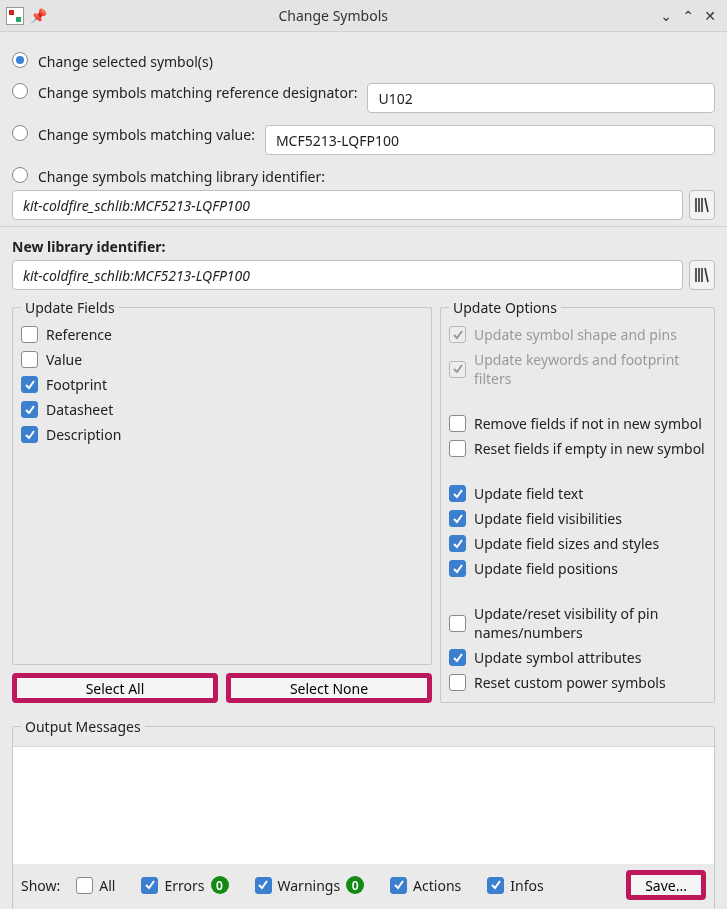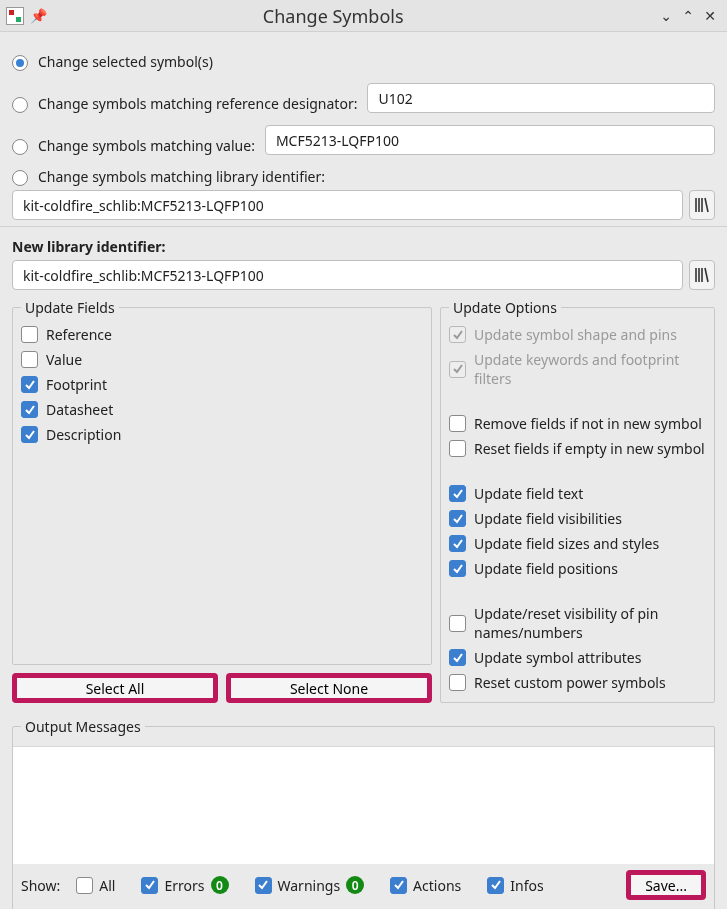--- a/index.html
+++ b/index.html
@@ -40,39 +40,39 @@
     content:"";
     position:absolute;
     right:2px; bottom:2px; width:5px; height:5px;
     background:#2a6;
   }
   .titlebar .pin-icon { font-size: 14px; color:#333; margin-right: 4px; cursor:default; }
   .titlebar .title {
     flex: 1;
     text-align: center;
     color: #333;
-    font-size: 18px;
+    font-size: 14px;
     margin-left: -40px;
   }
   .titlebar .wbtn {
     width: 22px;
     text-align: center;
     color: #333;
     font-size: 14px;
     cursor: default;
   }
   .titlebar .wbtn.close { font-size: 14px; }
 
   
   .content { padding: 8px 12px 10px 12px; }
 
   
   .radio-row {
     display: flex;
-    align-items: flex-end;
+    align-items: flex-start;
     margin: 12px 0 6px 0;
     gap: 10px;
   }
   .radio-row.tall { margin-top: 12px; margin-bottom: 12px; }
   .radio {
     width: 16px; height: 16px;
     border: 1px solid #888;
     border-radius: 50%;
     display: inline-flex;
     align-items: center;
@@ -98,20 +98,21 @@
     color: #222;
   }
   .text-input.full { width: 100%; }
 
   .lib-row {
     display: flex;
     align-items: center;
     gap: 6px;
     margin-top: 4px;
     margin-bottom: 6px;
+    font-style: italic;
   }
   .lib-btn {
     width: 26px; height: 30px;
     border: 1px solid #bfbfbf;
     border-radius: 4px;
     background: #f3f3f3;
     display: flex;
     align-items: center;
     justify-content: center;
     cursor: default;

